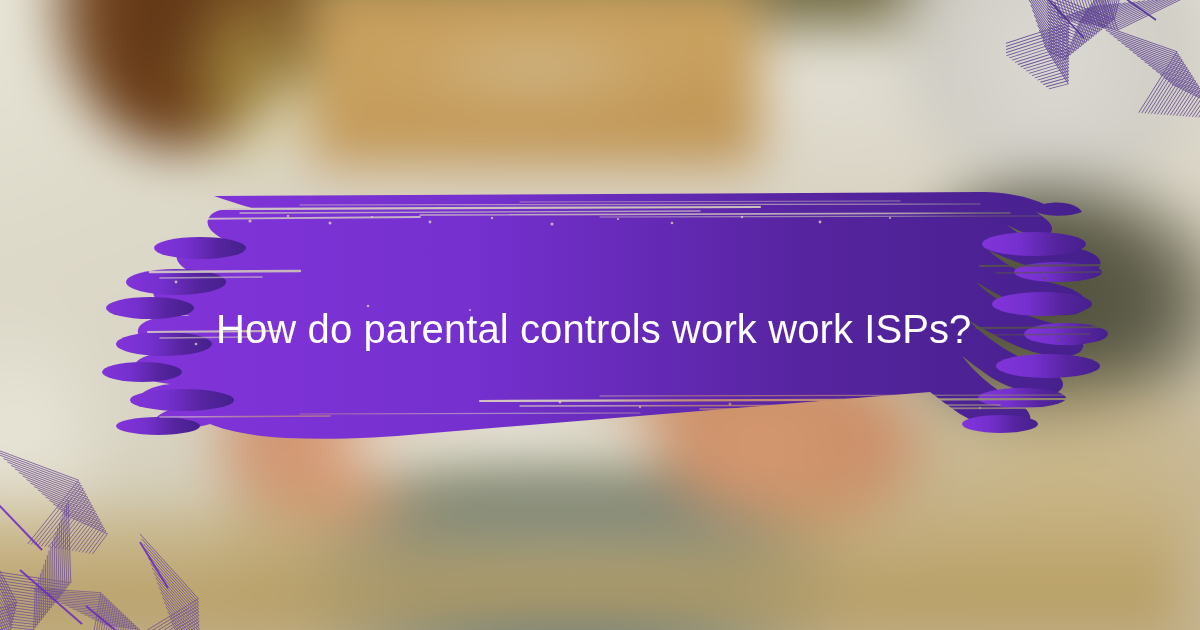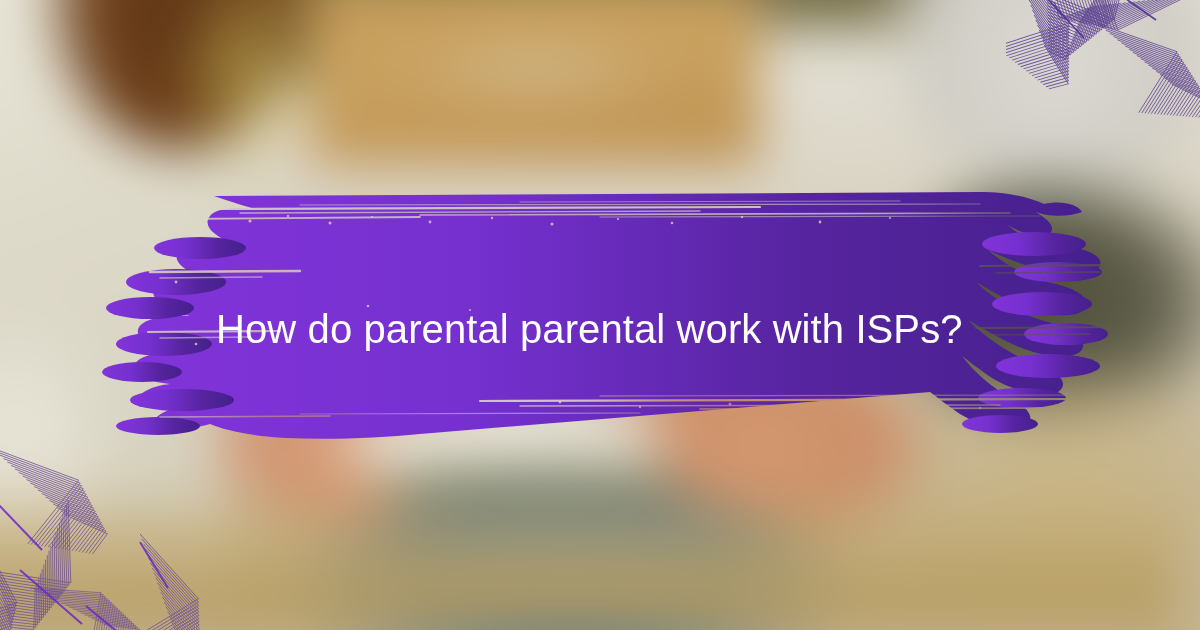--- a/index.html
+++ b/index.html
@@ -461,15 +461,15 @@
           <ellipse cx="1042" cy="118" rx="50" ry="12"></ellipse>
           <ellipse cx="1066" cy="148" rx="42" ry="11"></ellipse>
           <ellipse cx="1048" cy="180" rx="52" ry="12"></ellipse>
           <ellipse cx="1022" cy="212" rx="44" ry="10"></ellipse>
           <ellipse cx="1000" cy="238" rx="38" ry="9"></ellipse>
         </g>
       </g>
     </svg>
   </div>
 
-  <div class="banner-title">How do parental parental work with ISPs?</div>
+  <div class="banner-title">How do parental controls work work ISPs?</div>
 
 </div>
 
 </body></html>

